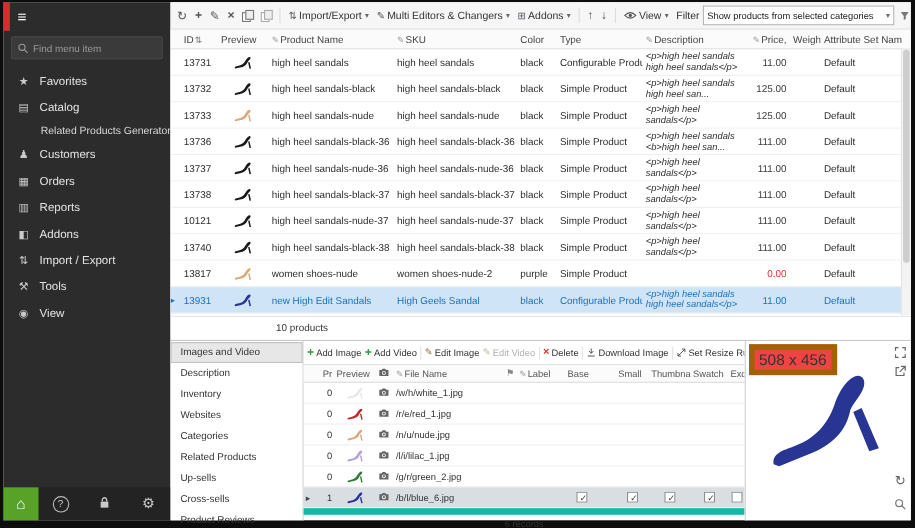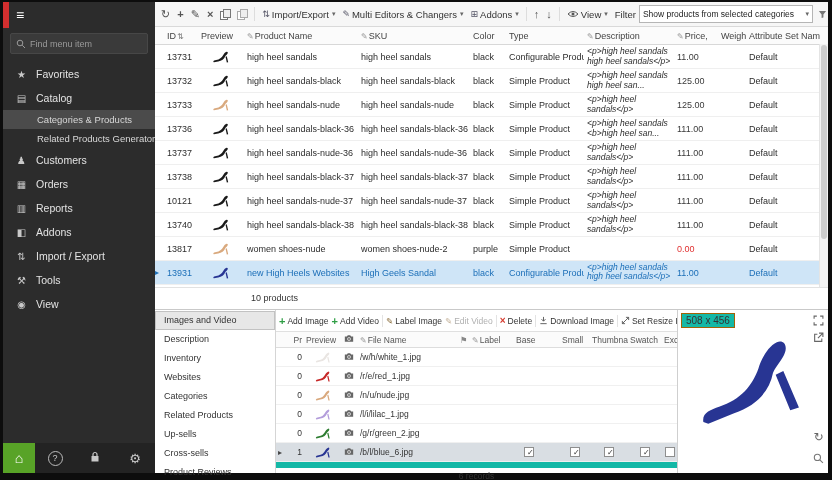--- a/index.html
+++ b/index.html
@@ -54,21 +54,21 @@
   #grid-header b{font-weight:normal;overflow:hidden;white-space:nowrap;}
   .gc{padding:0 3px;box-sizing:border-box;overflow:hidden;white-space:nowrap;flex-shrink:0;}
   .c-exp{width:9px;padding:0;color:#1c6fb8;font-size:8px;}
   .c-id{width:34px;}
   .c-prev{width:46px;}
   .c-name{width:114px;}
   .c-sku{width:112px;}
   .c-color{width:36px;}
   .c-type{width:78px;}
   .c-desc{width:90px;}
-  .c-price{width:44px;text-align:left;}
+  .c-price{width:44px;text-align:right;}
   .c-weight{width:28px;}
   .c-attr{flex:1;min-width:0;}
   .grow{display:flex;align-items:center;height:23px;border-bottom:1px solid #efefef;font-size:9px;color:#2d2d2d;background:#fff;}
   .grow.sel{background:#cfe5f7;color:#1c6fb8;}
   .grow .c-desc{white-space:normal;line-height:9.5px;font-size:8.5px;max-height:20px;font-style:italic;}
   .grow .c-price{color:#3a3a3a;}
   .grow.sel .c-price{color:#1c6fb8;}
   .grow .c-price.zero{color:#e03131;}
   .hpen{font-style:normal;font-size:8px;color:#999;margin-right:1px;}
   .hsort{font-style:normal;font-size:8px;color:#777;margin-left:1px;}
@@ -107,21 +107,21 @@
   .ic5{width:12px;color:#888;}
   .ic6{width:44px;}
   .ic7{width:30px;}.ic8{width:30px;margin-left:16px;}.ic9{width:38px;}.ic10{width:34px;}
   .ic11{flex:1;min-width:0;}
   .cbcell{display:flex;justify-content:center;align-items:center;}
   .cb{width:10px;height:10px;border:1px solid #8e8e8e;background:#fff;font-size:8px;line-height:10px;text-align:center;color:#333;}
   .iheel{width:20px;height:13px;display:block;margin:0 auto;}
   #img-status{margin-top:auto;height:16px;border-top:6px solid #14b8a6;font-size:8.5px;color:#333;text-align:center;padding-top:3px;box-sizing:border-box;flex-shrink:0;}
 
   #preview-pane{width:150px;border-left:1px solid #cfcfcf;position:relative;background:#fff;flex-shrink:0;}
-  .dim-badge{position:absolute;top:3px;left:3px;border:1px solid #a16207;background:#14b8a6;font-size:10px;color:#333;padding:1px 4px;}
+  .dim-badge{position:absolute;top:3px;left:3px;border:5px solid #a16207;background:#ef4444;font-size:14px;color:#333;padding:1px 4px;}
   .pvbtn{position:absolute;right:3px;width:13px;height:13px;display:flex;align-items:center;justify-content:center;}
   #pv-full{top:4px;} #pv-ext{top:21px;}
   #pv-refresh{bottom:30px;color:#666;font-size:12px;}
   #pv-zoom{bottom:8px;}
   #pv-heel{position:absolute;left:10px;top:22px;transform:rotate(-10deg);}
 </style>
 </head>
 <body>
 
 <div id="app">
@@ -139,21 +139,20 @@
     </div>
     <nav id="sb-menu">
         <div class="sb-item">
           <span class="sb-ico">★</span>
           <span class="sb-lbl">Favorites</span>
         </div>
         <div class="sb-item">
           <span class="sb-ico">▤</span>
           <span class="sb-lbl">Catalog</span>
         </div>
-        <div class="sb-sub active">Categories &amp; Products</div>
         <div class="sb-sub">Related Products Generator</div>
         <div class="sb-item">
           <span class="sb-ico">♟</span>
           <span class="sb-lbl">Customers</span>
         </div>
         <div class="sb-item">
           <span class="sb-ico">▦</span>
           <span class="sb-lbl">Orders</span>
         </div>
         <div class="sb-item">
@@ -410,21 +409,21 @@
             <span class="gc c-attr">Default</span>
           </div>
           <div class="grow sel">
             <span class="gc c-exp">▸</span>
             <span class="gc c-id">13931</span>
             <span class="gc c-prev" style="color: rgb(40, 53, 147);">
               <svg class="heel" viewBox="0 0 26 20">
                 <path fill="currentColor" d="M2 17 C2 15 4 14.6 6 14.3 C11 13.6 14 11 16 7.5 C17 5.5 19 3 21 2.5 C22.5 2.2 23.2 3.5 22.4 5 C21.6 6.5 20 7.5 19 9 C17.5 13 14 15.5 9 16.3 L3 17.6 Z M19.5 9.5 L21.3 9 L23.3 17.5 L21.3 17.8 Z"></path>
               </svg>
             </span>
-            <span class="gc c-name">new High Heels Websites</span>
+            <span class="gc c-name">new High Edit Sandals</span>
             <span class="gc c-sku">High Geels Sandal</span>
             <span class="gc c-color">black</span>
             <span class="gc c-type">Configurable Product</span>
             <span class="gc c-desc">&lt;p&gt;high heel sandals high heel sandals&lt;/p&gt; ...</span>
             <span class="gc c-price">11.00</span>
             <span class="gc c-weight"></span>
             <span class="gc c-attr">Default</span>
           </div>
         </div>
       <div class="vscroll">
@@ -453,21 +452,21 @@
               <span class="plus">+</span>
               <span>Add Image</span>
             </span>
           <span class="ibtn">
               <span class="plus">+</span>
               <span>Add Video</span>
             </span>
           <span class="isep"></span>
           <span class="ibtn">
               <span class="p">✎</span>
-              <span>Label Image</span>
+              <span>Edit Image</span>
             </span>
           <span class="ibtn disabled">
               <span class="p">✎</span>
               <span>Edit Video</span>
             </span>
           <span class="isep"></span>
           <span class="ibtn">
               <span class="xx">×</span>
               <span>Delete</span>
             </span>

